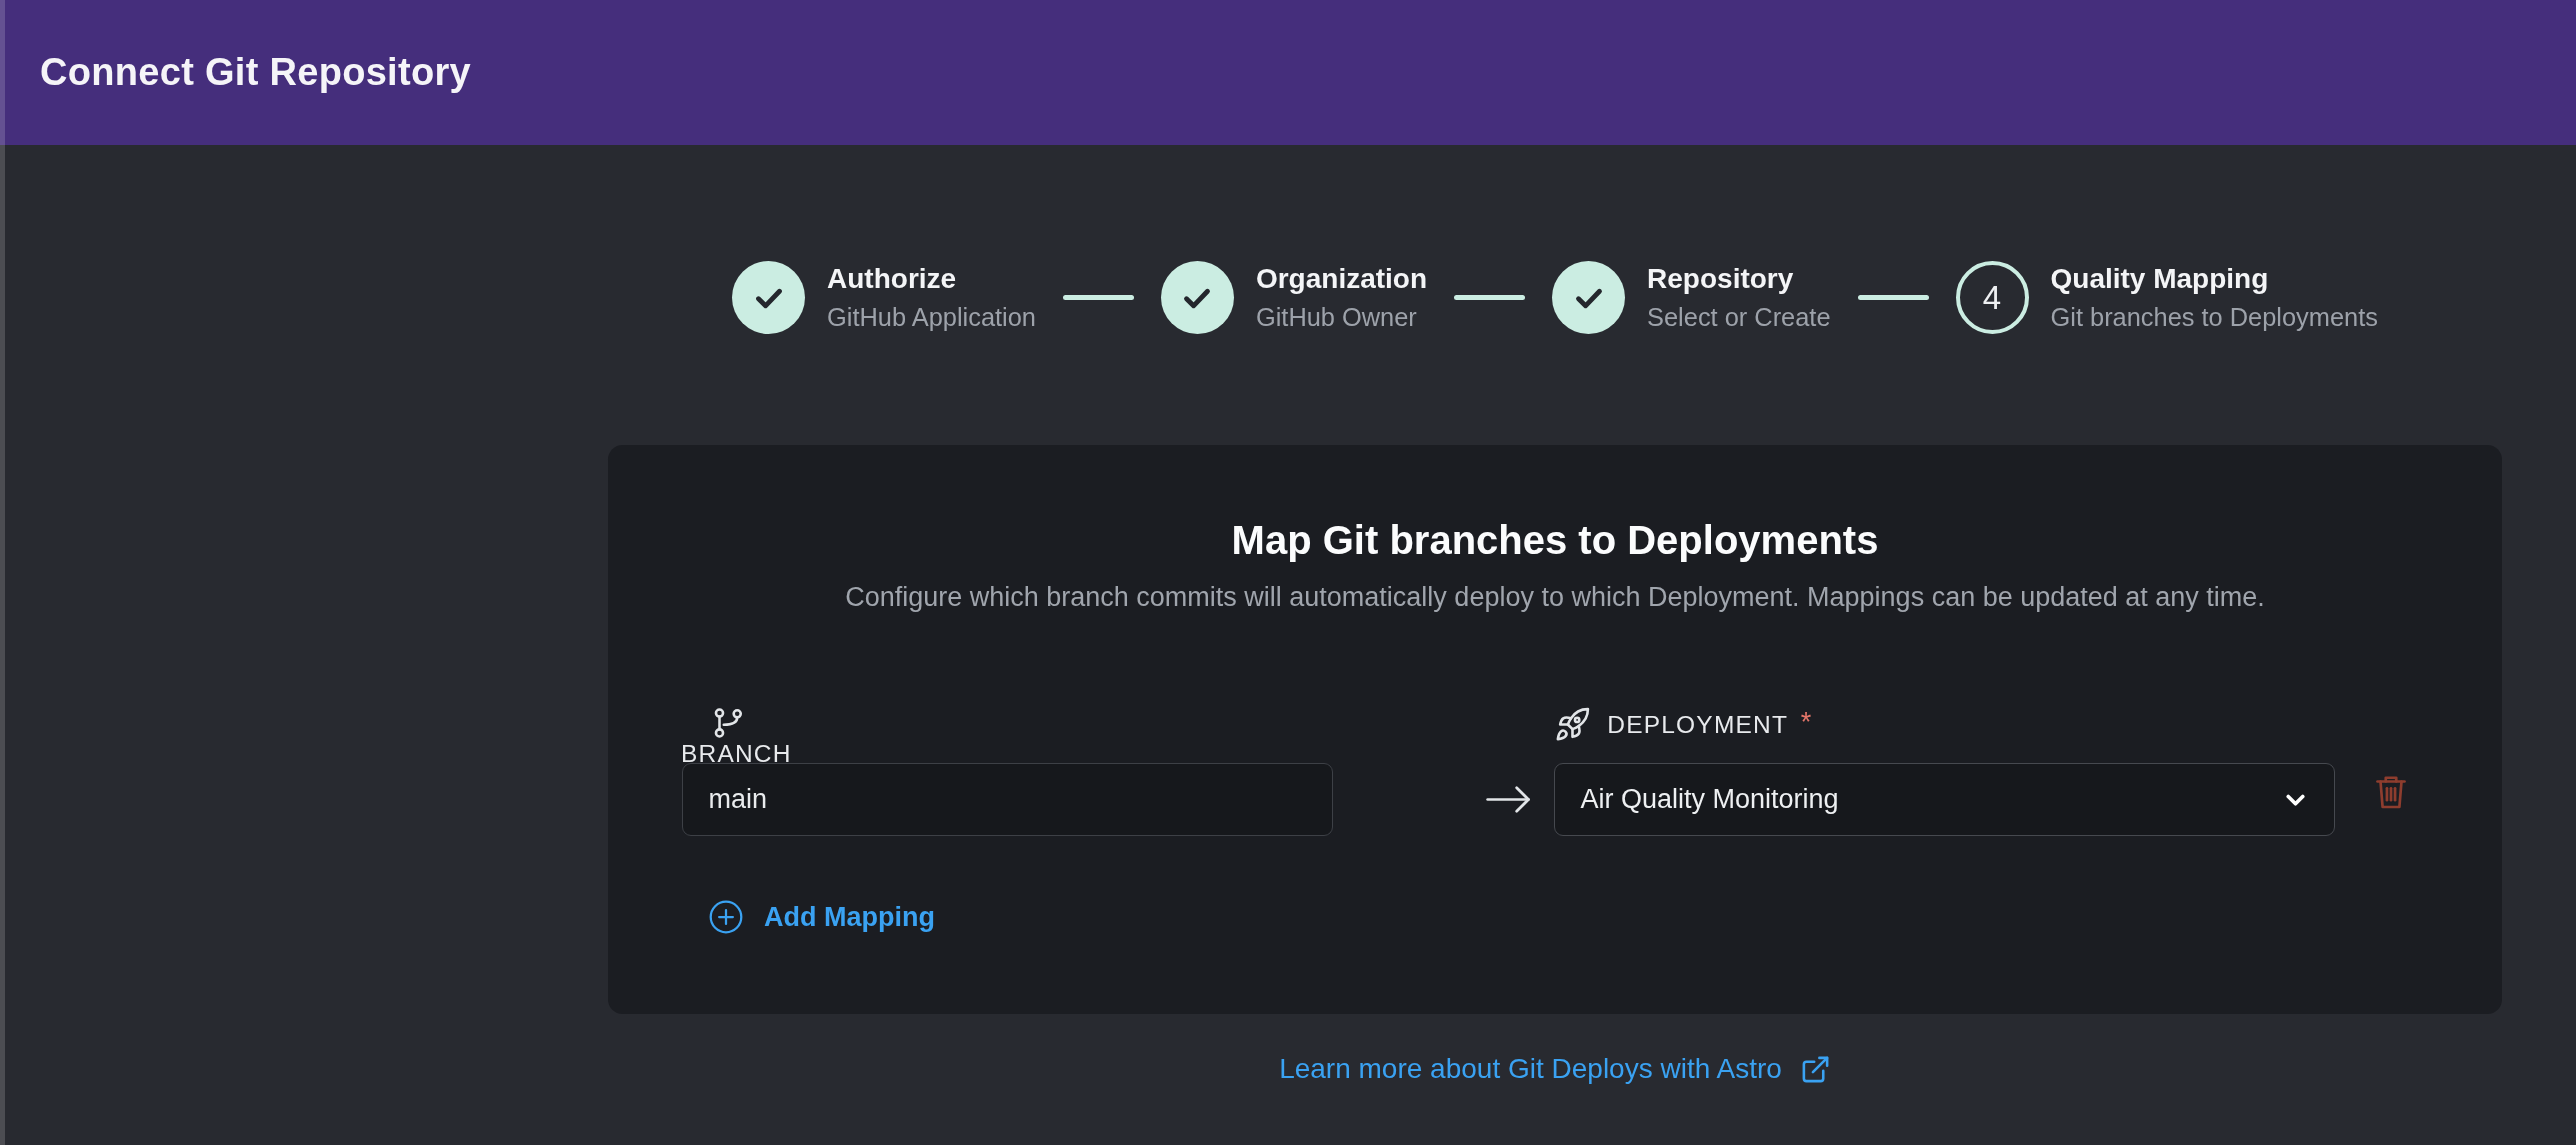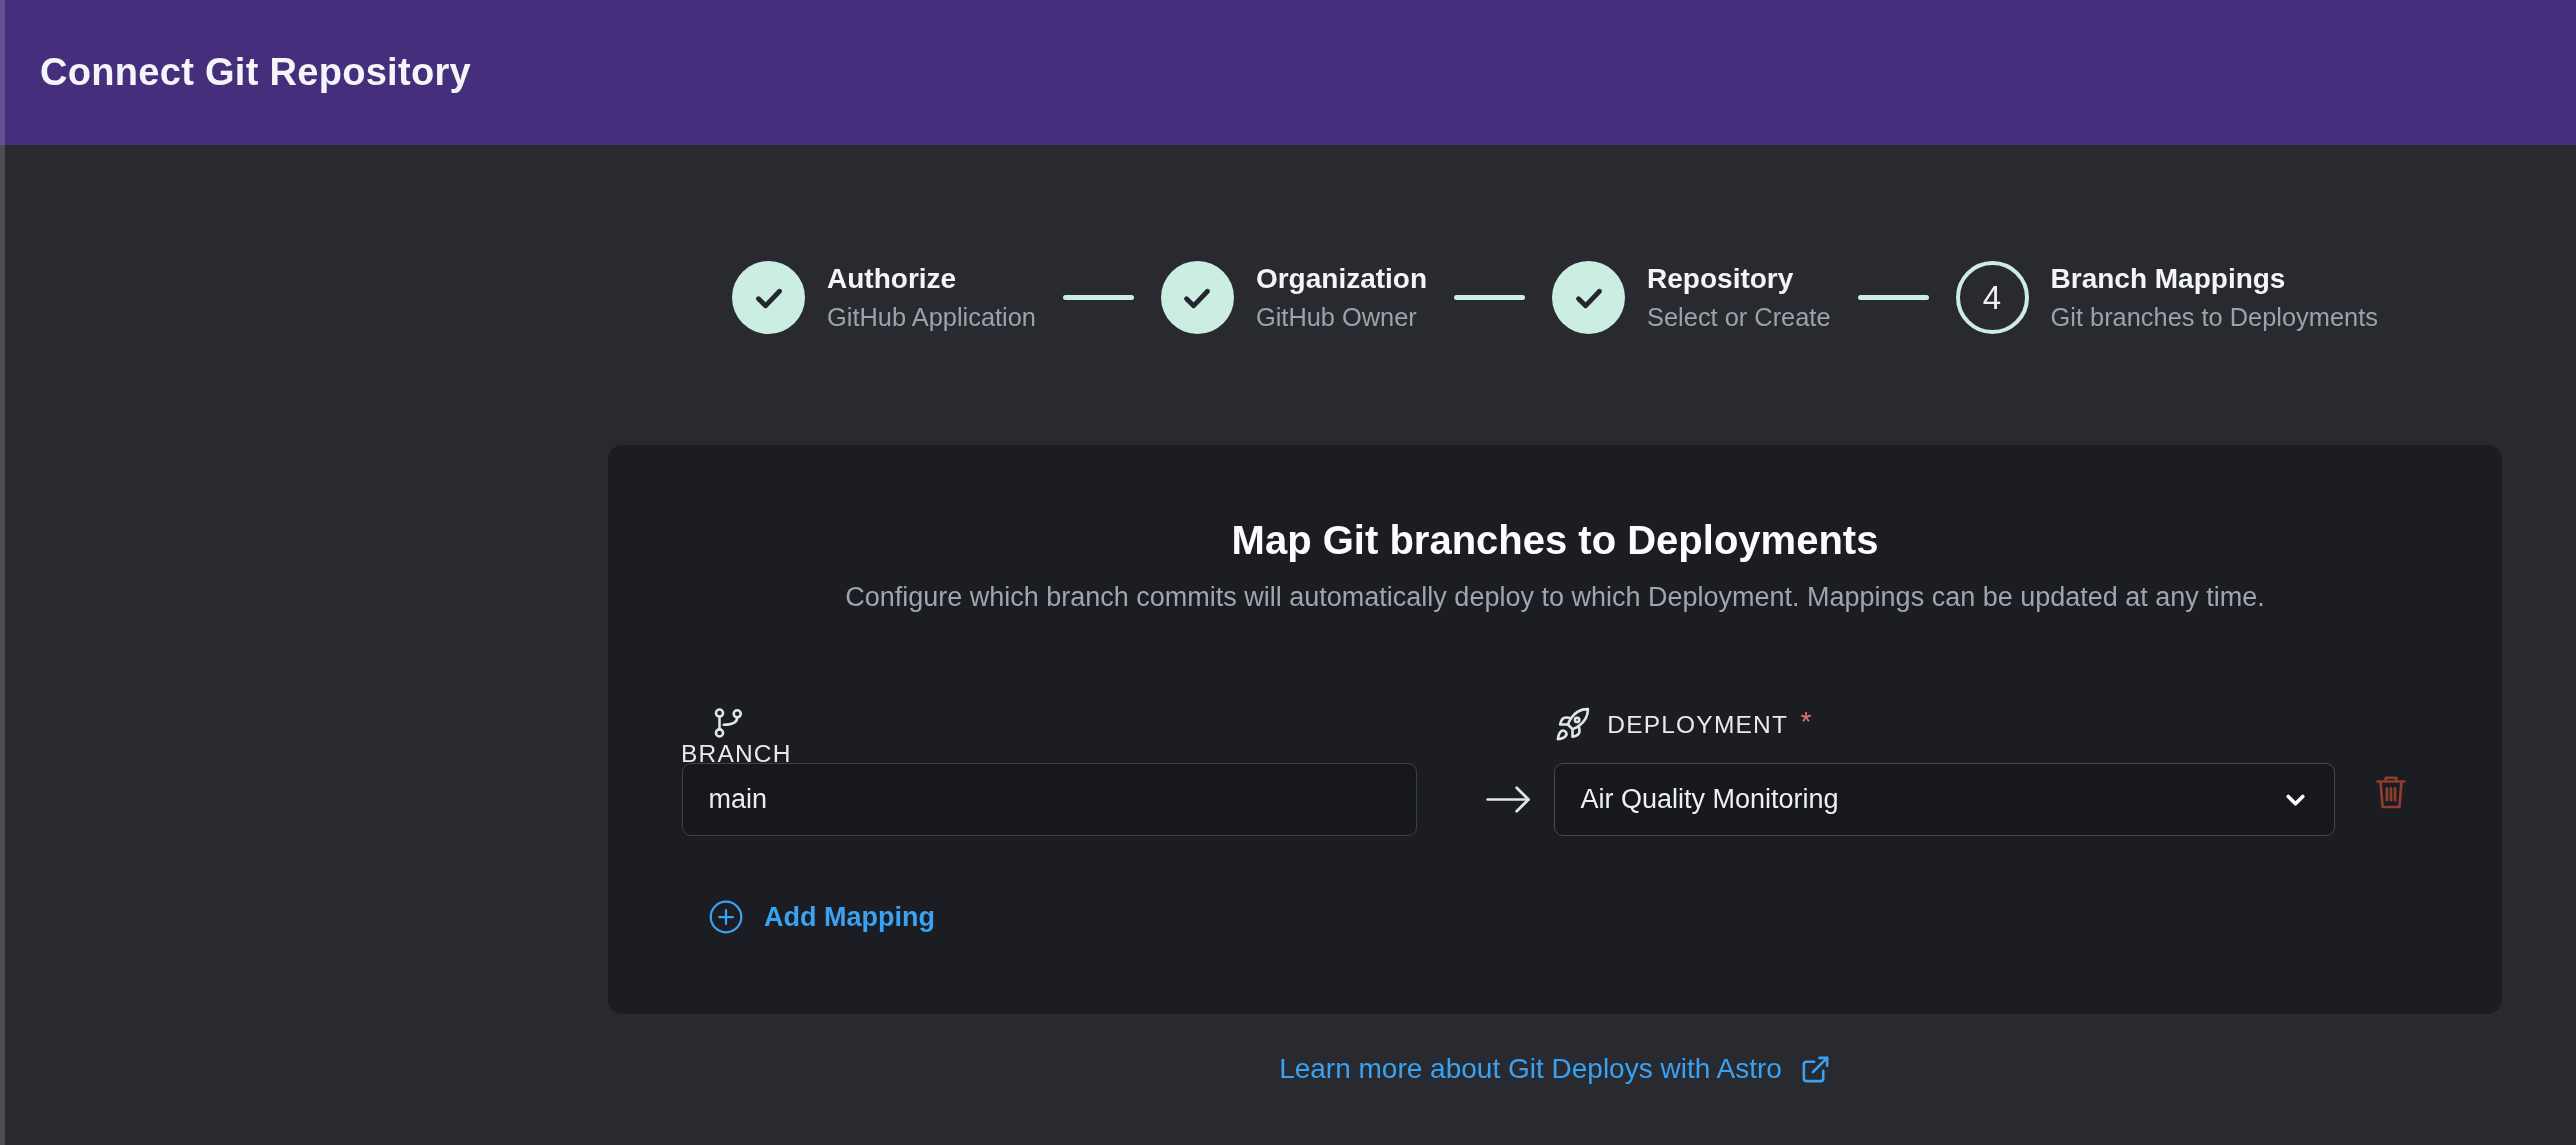--- a/index.html
+++ b/index.html
@@ -56,21 +56,21 @@
   .field-label {
     position:absolute; top:261px; display:flex; align-items:center;
     font-size:24.5px; font-weight:500; letter-spacing:1.2px; color:#e8eaed;
   }
   .field-label .lbl-icon { display:inline-flex; margin-right:16.3px; }
   .required { color:#e5766a; font-size:27px; margin-left:12.7px; transform:translateY(-1.8px); }
   .label-branch { left:73px;flex-direction:column; }
   .label-deploy { left:946px; }
 
   .branch-input {
-    position:absolute; left:74px; top:318px; width:735px; height:73px;
+    position:absolute; left:74px; top:318px; width:651px; height:73px;
     background:#16181c; border:1.8px solid #3d4046; border-radius:9px;
     color:#e9ebed; font-size:27px; padding:0 25.4px;
     font-family:"Liberation Sans", sans-serif; outline:none;
   }
   .arrow-box {
     position:absolute; left:854px; top:318px; width:92px; height:73px;
     display:flex; align-items:center; justify-content:center;
   }
   .deploy-select {
     position:absolute; left:946px; top:318px; width:781px; height:73px;
@@ -159,21 +159,21 @@
     </div>
   </div>
 
   <div class="connector"></div>
 
   <div class="step">
     <div class="step-circle current">
       <span class="step-number">4</span>
     </div>
     <div class="step-text">
-      <div class="step-title">Branch Mappings</div>
+      <div class="step-title">Quality Mapping</div>
       <div class="step-subtitle">Git branches to Deployments</div>
     </div>
   </div>
 
 </nav>
 
 <section class="card">
 
   <h1 class="card-title">Map Git branches to Deployments</h1>
   <p class="card-desc">Configure which branch commits will automatically deploy to which Deployment. Mappings can be updated at any time.</p>

